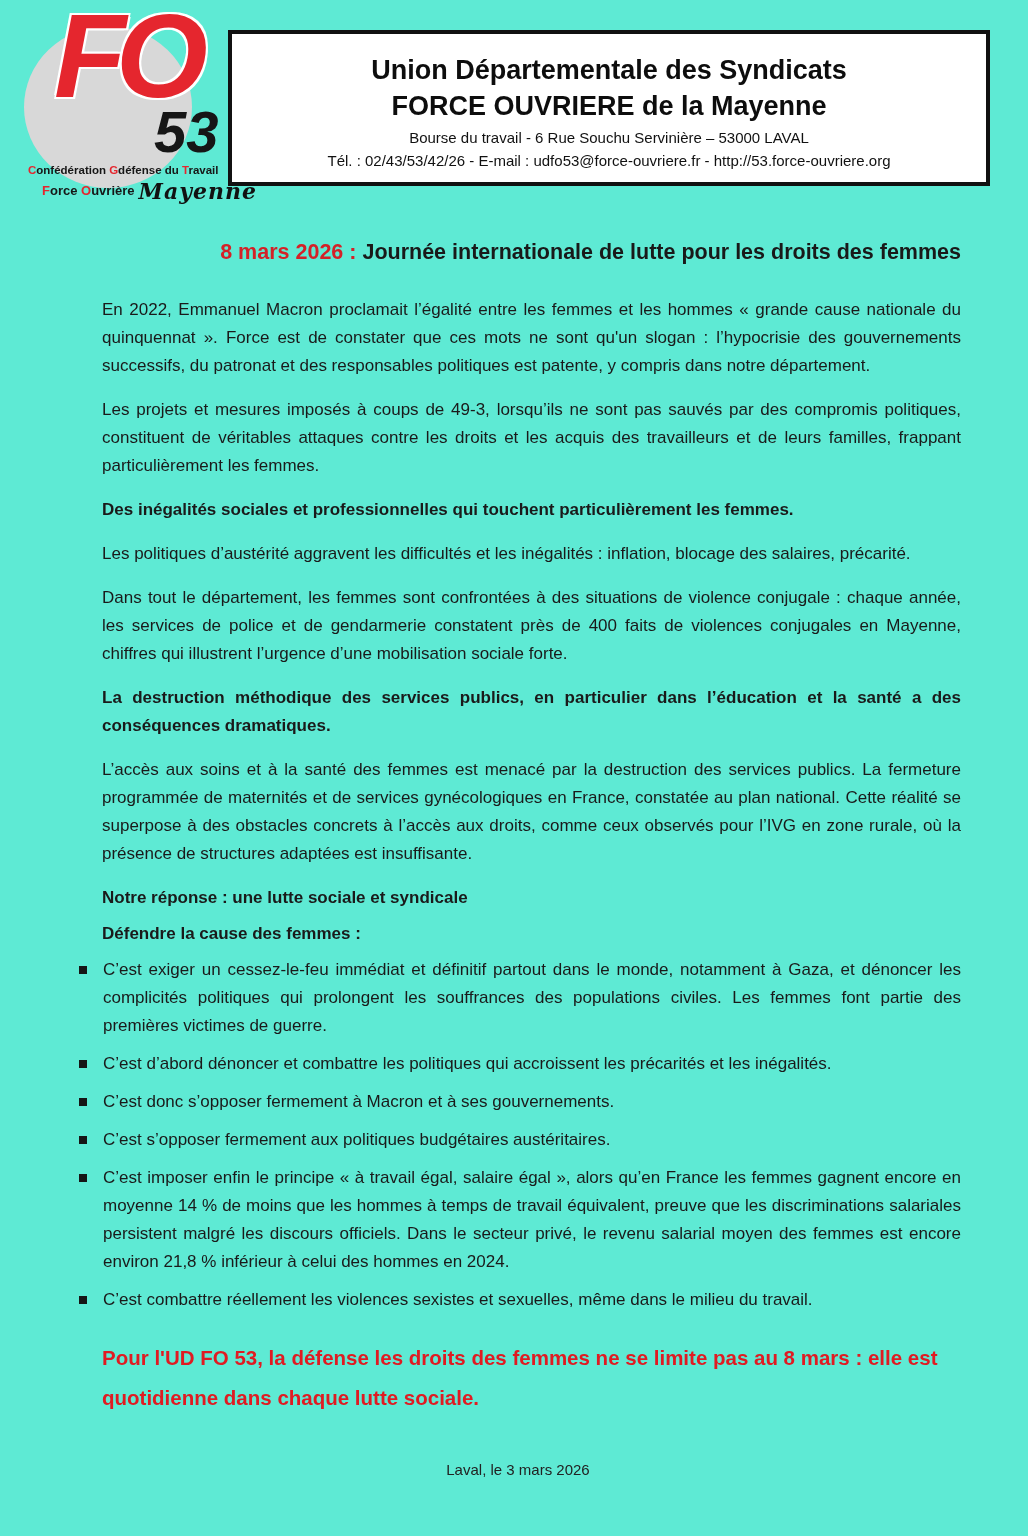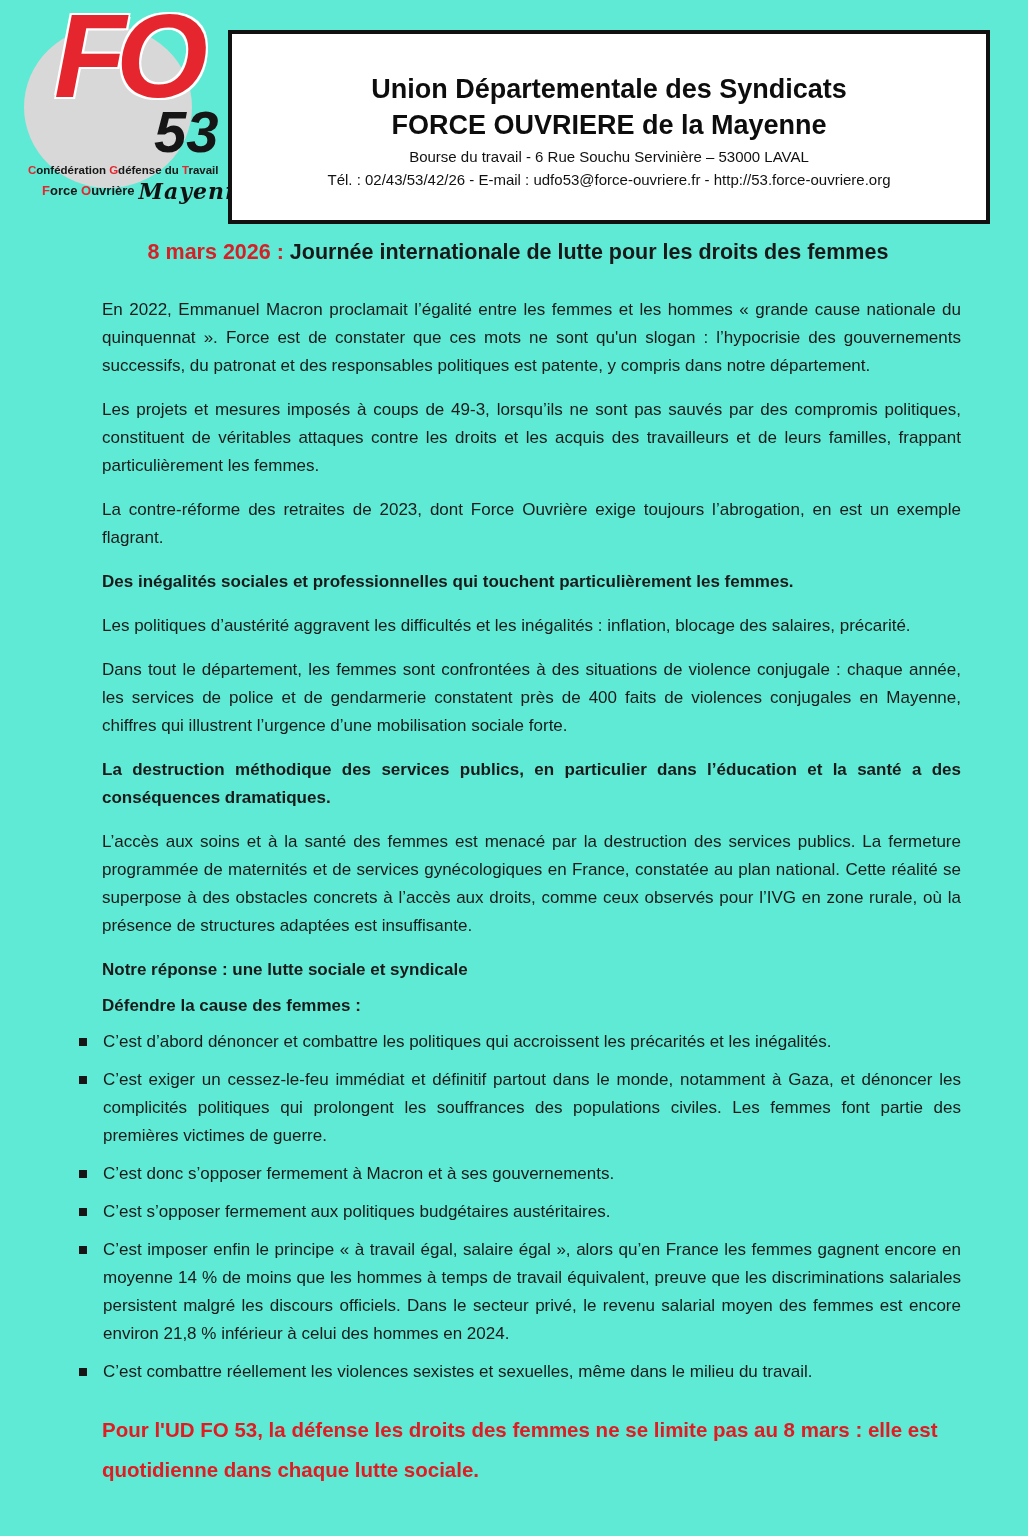--- a/index.html
+++ b/index.html
@@ -42,37 +42,37 @@
   }
   .logo .red-i { color: #e5262e; }
   .logo .script {
     font-family: "DejaVu Serif", serif;
     font-style: italic; font-weight: 700; font-size: 22px; color: #111;
     letter-spacing: 1px; vertical-align: -4px; margin-left: 4px;
   }
 
   
   .header-box {
-    position: absolute; left: 228px; top: 30px; width: 762px; height: 194px;
+    position: absolute; left: 228px; top: 30px; width: 762px; height: 156px;
     border: 4px solid #111111; background: #ffffff;
     display: flex; flex-direction: column; align-items: center; justify-content: center;
     padding-top: 4px;
   }
   .header-box .h1 { font-size: 27px; font-weight: 800; color: #0d0d0d; line-height: 36px; }
   .header-box .h2 { font-size: 27px; font-weight: 800; color: #0d0d0d; line-height: 36px; }
   .header-box .addr { font-size: 15px; color: #111; margin-top: 5px; }
   .header-box .contact { font-size: 15px; color: #111; margin-top: 6px; }
 
   
   .content {
     position: absolute; top: 238px; left: 75px; width: 886px;
     font-size: 17px; line-height: 28px;
   }
   .doc-title {
-    text-align: center; font-size: 21.5px; font-weight: 700;
+    text-align: right; font-size: 21.5px; font-weight: 700;
     margin-bottom: 30px; color: #191919;
   }
   .doc-title .red { color: #d42127; }
   .content p { text-align: justify; margin-bottom: 16px; margin-left: 27px; }
   .content p.bold { font-weight: 700; }
   .content p.tight { margin-bottom: 8px; }
   .content ul { list-style: none; margin-bottom: 6px; }
   .content li {
     display: flex; align-items: flex-start; margin-bottom: 10px;
   }
@@ -112,40 +112,39 @@
 
   <div class="content">
 
     <div class="doc-title">
       <span class="red">8 mars 2026 :</span>
       <span>Journée internationale de lutte pour les droits des femmes</span>
     </div>
 
     <p>En 2022, Emmanuel Macron proclamait l’égalité entre les femmes et les hommes « grande cause nationale du quinquennat ». Force est de constater que ces mots ne sont qu'un slogan : l’hypocrisie des gouvernements successifs, du patronat et des responsables politiques est patente, y compris dans notre département.</p>
     <p>Les projets et mesures imposés à coups de 49-3, lorsqu’ils ne sont pas sauvés par des compromis politiques, constituent de véritables attaques contre les droits et les acquis des travailleurs et de leurs familles, frappant particulièrement les femmes.</p>
-    <p>La contre-réforme des retraites de 2023, dont Force Ouvrière exige toujours l’abrogation, en est un exemple flagrant.</p>
 
     <p class="bold">Des inégalités sociales et professionnelles qui touchent particulièrement les femmes.</p>
     <p>Les politiques d’austérité aggravent les difficultés et les inégalités : inflation, blocage des salaires, précarité.</p>
     <p>Dans tout le département, les femmes sont confrontées à des situations de violence conjugale : chaque année, les services de police et de gendarmerie constatent près de 400 faits de violences conjugales en Mayenne, chiffres qui illustrent l’urgence d’une mobilisation sociale forte.</p>
 
     <p class="bold">La destruction méthodique des services publics, en particulier dans l’éducation et la santé a des conséquences dramatiques.</p>
     <p>L’accès aux soins et à la santé des femmes est menacé par la destruction des services publics. La fermeture programmée de maternités et de services gynécologiques en France, constatée au plan national. Cette réalité se superpose à des obstacles concrets à l’accès aux droits, comme ceux observés pour l’IVG en zone rurale, où la présence de structures adaptées est insuffisante.</p>
 
     <p class="bold tight">Notre réponse : une lutte sociale et syndicale</p>
     <p class="bold tight">Défendre la cause des femmes :</p>
 
     <ul>
       <li>
         <span class="sq"></span>
-        <span class="li-text">C’est d’abord dénoncer et combattre les politiques qui accroissent les précarités et les inégalités.</span>
+        <span class="li-text">C’est exiger un cessez-le-feu immédiat et définitif partout dans le monde, notamment à Gaza, et dénoncer les complicités politiques qui prolongent les souffrances des populations civiles. Les femmes font partie des premières victimes de guerre.</span>
       </li>
       <li>
         <span class="sq"></span>
-        <span class="li-text">C’est exiger un cessez-le-feu immédiat et définitif partout dans le monde, notamment à Gaza, et dénoncer les complicités politiques qui prolongent les souffrances des populations civiles. Les femmes font partie des premières victimes de guerre.</span>
+        <span class="li-text">C’est d’abord dénoncer et combattre les politiques qui accroissent les précarités et les inégalités.</span>
       </li>
       <li>
         <span class="sq"></span>
         <span class="li-text">C’est donc s’opposer fermement à Macron et à ses gouvernements.</span>
       </li>
       <li>
         <span class="sq"></span>
         <span class="li-text">C’est s’opposer fermement aux politiques budgétaires austéritaires.</span>
       </li>
       <li>

